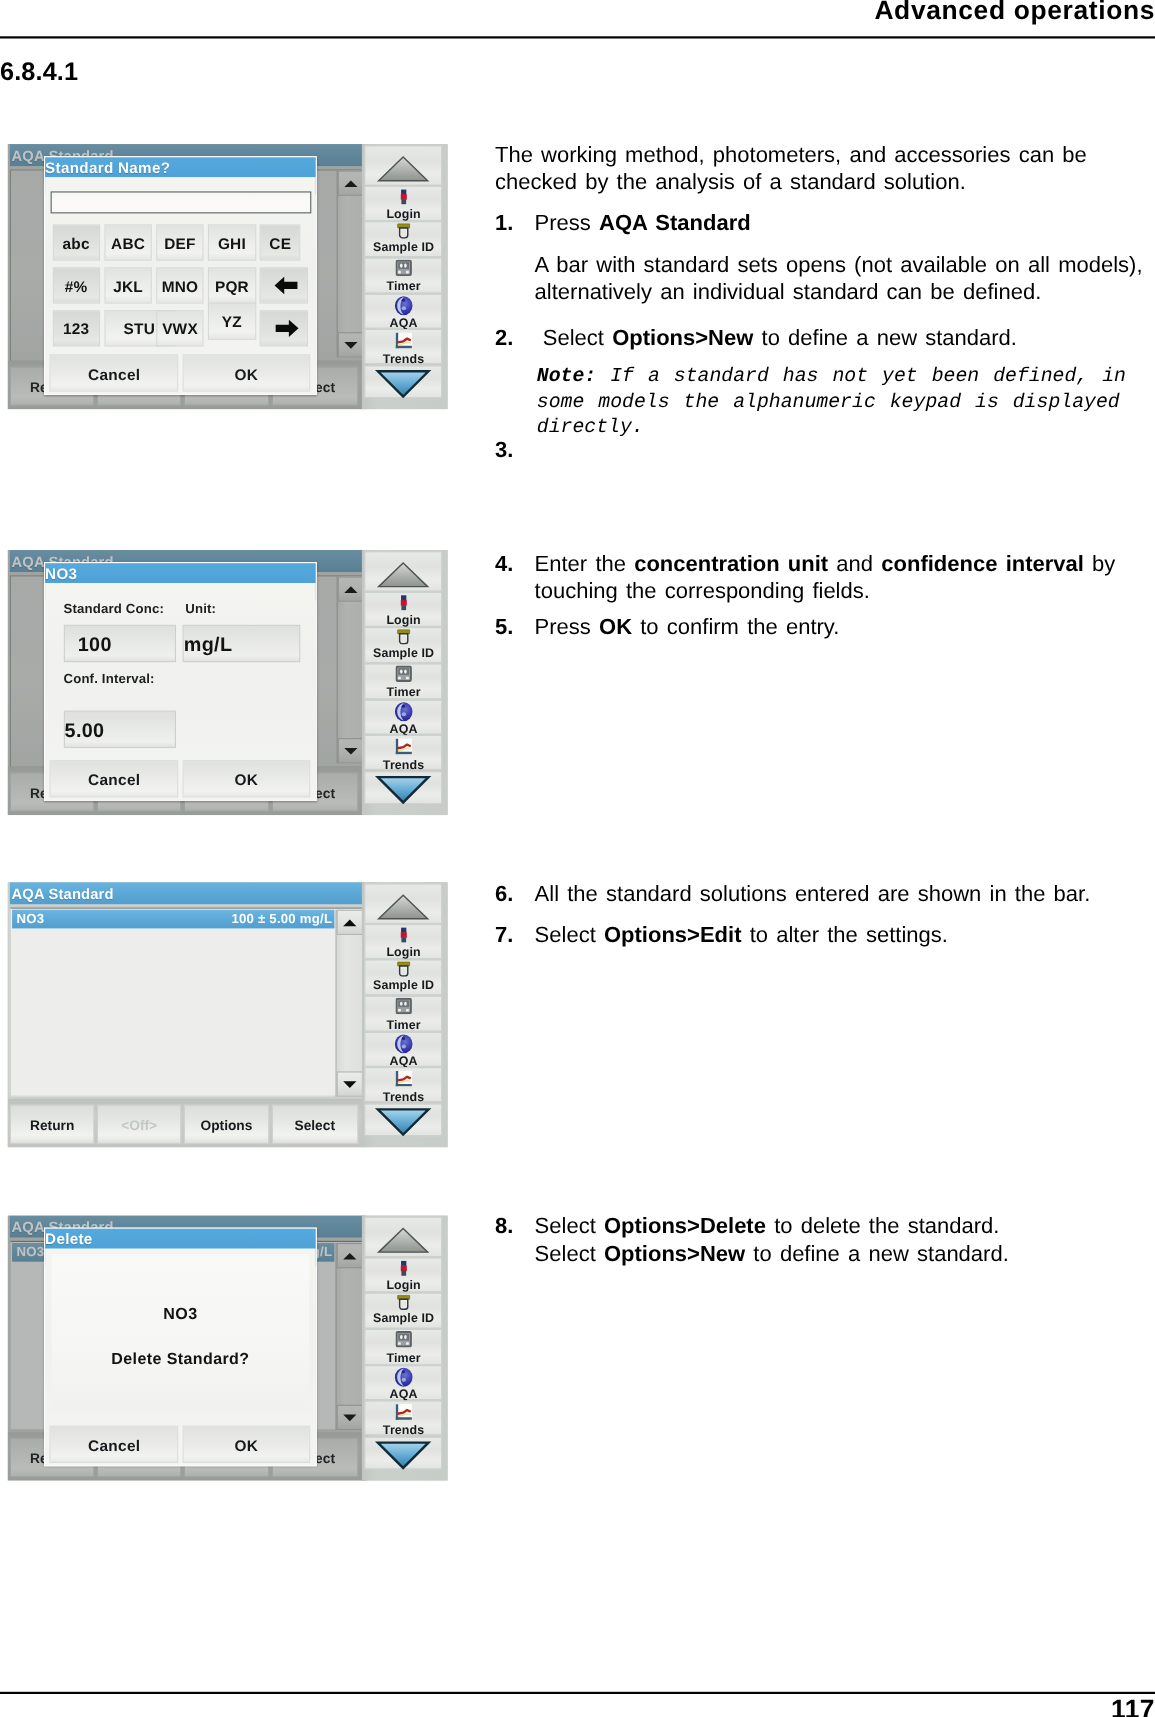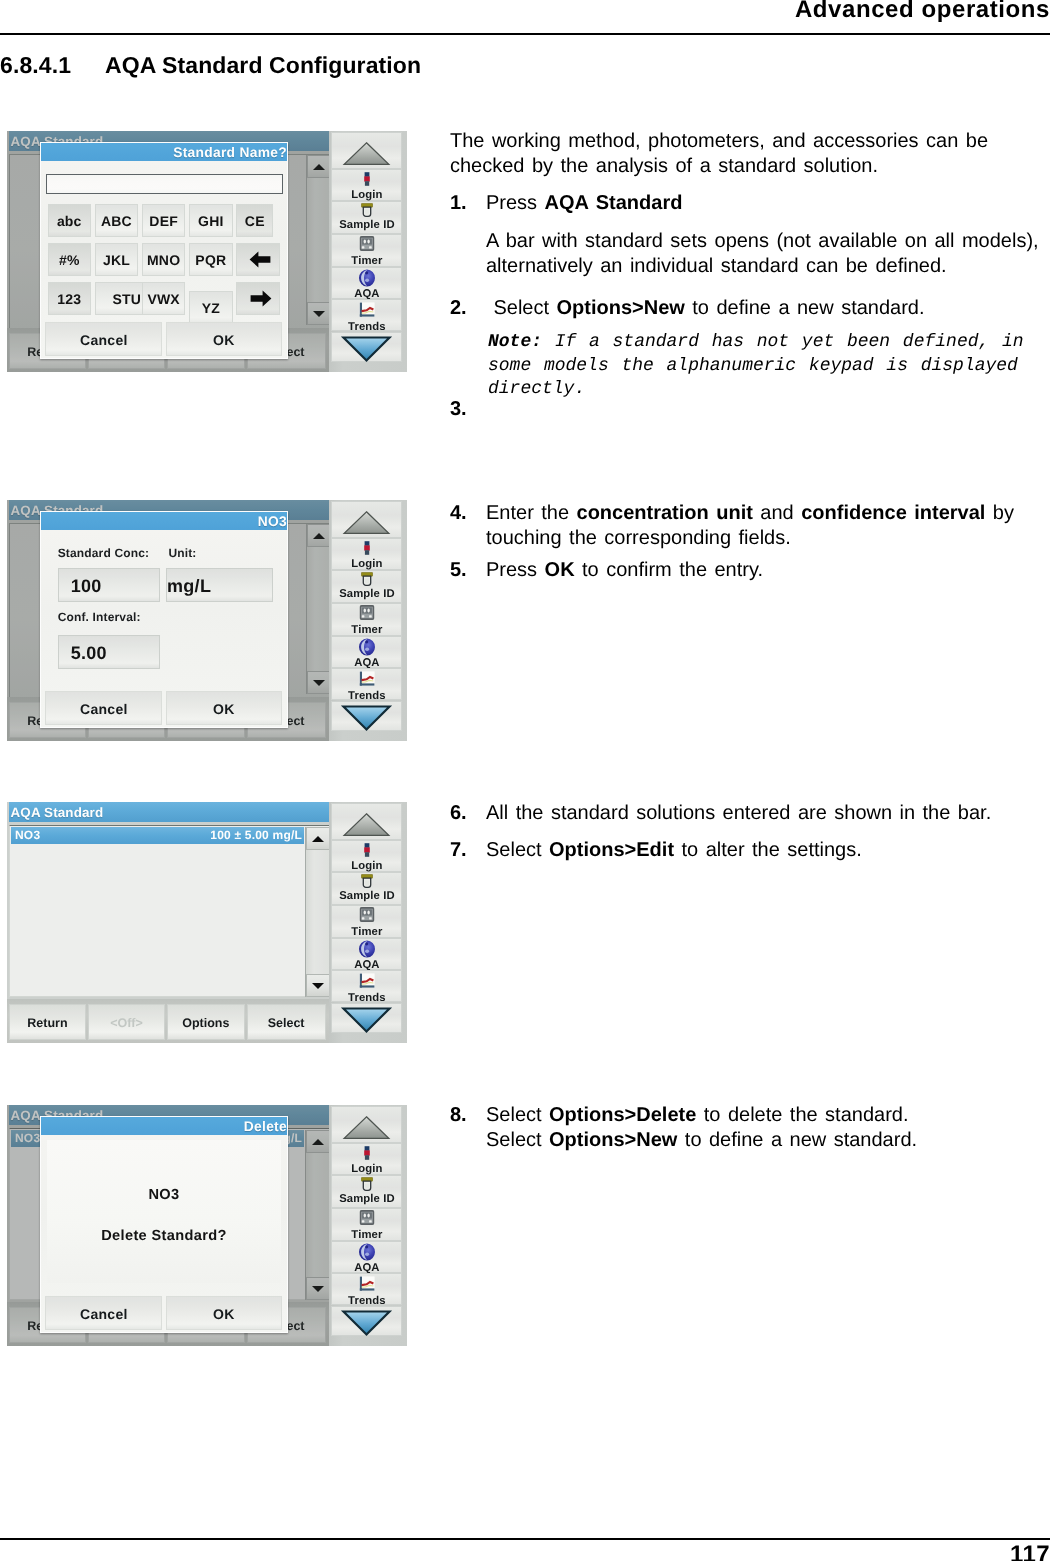--- a/index.html
+++ b/index.html
@@ -85,21 +85,21 @@
            border:1px solid #cfd3d0;box-sizing:border-box;}
   .sidebtn .lbl{position:absolute;left:0;right:0;text-align:center;
                 font-size:11.3px;font-weight:bold;color:#14181a;line-height:13.5px;letter-spacing:0.1px;}
   .sidebtn .ico{position:absolute;left:50%;transform:translateX(-50%);}
 
   
   .dlg{position:absolute;background:#f3f4f1;border:1px solid #fff;box-sizing:border-box;
        box-shadow:0 1px 2px rgba(0,0,0,.35);}
   .dlg-title{position:absolute;left:0;top:0;right:0;height:34px;
              background:linear-gradient(180deg,#55aadd 0%,#4ea3d9 50%,#4fa6da 100%);
-             color:#fff;font-size:13.8px;font-weight:bold;line-height:19.5px;text-align:right;
+             color:#fff;font-size:13.8px;font-weight:bold;line-height:19.5px;text-align:left;
              letter-spacing:0.3px;text-shadow:0 1px 1px rgba(0,0,0,.22);}
   .dlg-body{position:absolute;left:0;right:0;top:18px;bottom:0;
             background:linear-gradient(180deg,#f6f6f3 0%,#f2f3f0 40%,#f6f7f4 100%);}
   .dlg-btn{position:absolute;bottom:2px;height:34.1px;line-height:34.1px;letter-spacing:0.3px;
            background:linear-gradient(180deg,#e2e4e1 0%,#ebece9 45%,#f4f5f2 85%,#e8eae7 100%);
            border:1px solid #dcdfdb;box-sizing:border-box;
            font-size:14px;font-weight:bold;color:#14181a;text-align:center;}
   .keybtn{position:absolute;
           background:linear-gradient(180deg,#e3e5e2 0%,#eceeeb 42%,#f4f5f2 80%,#e7e9e6 100%);
           border:1px solid #d6dad6;box-sizing:border-box;
@@ -113,21 +113,20 @@
 </style>
 </head>
 <body>
 
 <div class="page">
 
   <div class="run-head">Advanced operations</div>
   <div class="head-rule"></div>
 
   <div class="sec-num">6.8.4.1</div>
-  <div class="sec-title">AQA Standard Configuration</div>
 
   <div class="foot-rule"></div>
   <div class="run-foot">117</div>
 
   <div id="body-col">
 
     <div class="blk flush" style="top:129px">
       <div class="tx">The working method, photometers, and accessories can be checked by the analysis of a standard solution.</div>
     </div>
 
@@ -297,21 +296,21 @@
           <div class="keybtn" style="left:100.9px;top:81.8px;width:43.5px;height:33.5px;line-height:33.5px;">MNO</div>
           <div class="keybtn" style="left:148.1px;top:81.8px;width:43.5px;height:33.5px;line-height:33.5px;">PQR</div>
           <div class="keybtn lit" style="left:195.3px;top:81.8px;width:43.5px;height:33.5px;line-height:33.5px;">
             <svg width="22" height="17" viewBox="0 0 22 17" style="position:absolute;left:50%;top:50%;margin-left:-9px;margin-top:-8.5px">
               <path d="M9.4 0.6 L0.6 8.5 L9.4 16.4 V11.8 H21.4 V5.2 H9.4 Z" fill="#080808"></path>
             </svg>
           </div>
           <div class="keybtn lit" style="left:6.5px;top:120.8px;width:43.5px;height:33.5px;line-height:33.5px;">123</div>
           <div class="keybtn" style="left:53.7px;top:120.8px;width:64px;height:33.5px;line-height:33.5px;">STU</div>
           <div class="keybtn" style="left:100.9px;top:120.8px;width:43.5px;height:33.5px;line-height:33.5px;">VWX</div>
-          <div class="keybtn" style="left:148.1px;top:130px;width:43.5px;height:33.5px;line-height:33.5px;">YZ</div>
+          <div class="keybtn" style="left:148.1px;top:114px;width:43.5px;height:33.5px;line-height:33.5px;">YZ</div>
           <div class="keybtn lit" style="left:195.3px;top:120.8px;width:43.5px;height:33.5px;line-height:33.5px;">
             <svg width="22" height="17" viewBox="0 0 22 17" style="position:absolute;left:50%;top:50%;margin-left:-8px;margin-top:-8.5px">
               <path d="M12.6 0.6 L21.4 8.5 L12.6 16.4 V11.8 H0.6 V5.2 H12.6 Z" fill="#080808"></path>
             </svg>
           </div>
           <div class="dlg-btn" style="left:4.2px;width:117.3px;">Cancel</div>
           <div class="dlg-btn" style="left:125.1px;width:115.6px;">OK</div>
         </div>
       </div>
     </div>
@@ -420,21 +419,21 @@
         </div>
       </div>
       <div class="dlg" style="left:33px;top:11px;width:248px;height:217px;">
         <div class="dlg-title">NO3</div>
         <div class="dlg-body">
           <div class="dlabel" style="left:16.7px;top:17.5px;line-height:11px;">Standard Conc:</div>
           <div class="dlabel" style="left:127.4px;top:17.5px;line-height:11px;">Unit:</div>
           <div class="field" style="left:16.7px;top:37.5px;width:102.3px;height:34px;line-height:34px;padding-left:12px;box-sizing:border-box;">100</div>
           <div class="field" style="left:125px;top:37.5px;width:107.1px;height:34px;line-height:34px;">mg/L</div>
           <div class="dlabel" style="left:16.7px;top:82px;line-height:11px;">Conf. Interval:</div>
-          <div class="field" style="left:16.7px;top:105px;width:102.3px;height:34px;line-height:34px;padding-left:12px;box-sizing:border-box;">5.00</div>
+          <div class="field" style="left:16.7px;top:116px;width:102.3px;height:34px;line-height:34px;box-sizing:border-box;">5.00</div>
           <div class="dlg-btn" style="left:4.2px;width:117.3px;">Cancel</div>
           <div class="dlg-btn" style="left:125.1px;width:115.6px;">OK</div>
         </div>
       </div>
     </div>
   <div class="shot" id="shot3" style="top:802px">
       <div style="position:absolute;left:0;top:0;width:400px;height:241px;">
         <div class="dev-main">
           <div class="dev-title">AQA Standard</div>
           <div class="dev-body">

